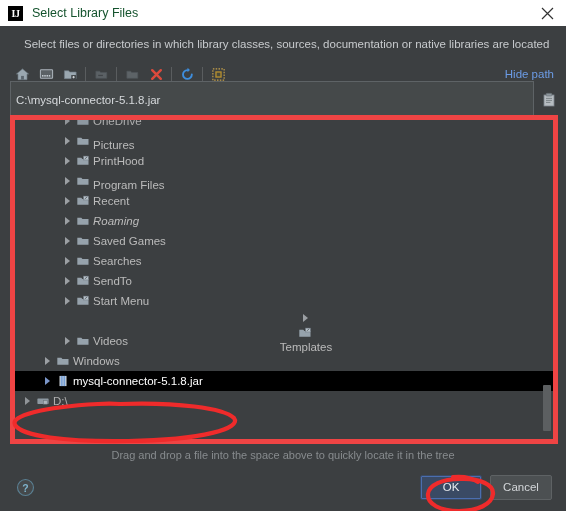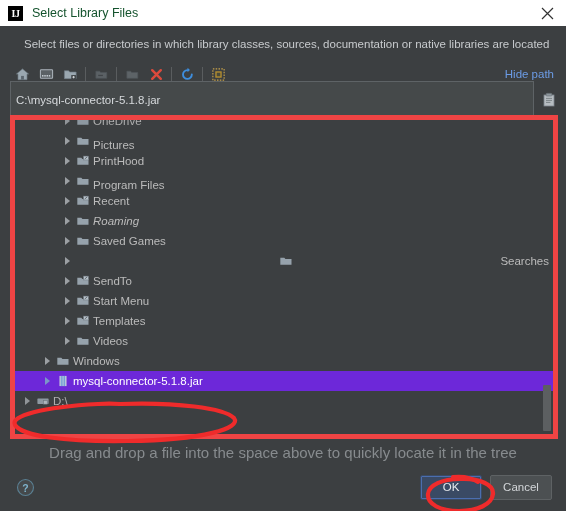--- a/index.html
+++ b/index.html
@@ -131,21 +131,21 @@
   .trow {
     height: 20px;
     display: flex; align-items: center;
     font-size: 11.5px;
     color: #bbbbbb;
     white-space: nowrap;
     cursor: pointer;
     padding-right: 4px;
   }
   .trow.selected {
-    background: #6d28d9;
+    background: #000000;
     color: #ffffff;
   }
   .arrow {
     width: 13px; height: 20px;
     flex: 0 0 13px;
     display: flex; align-items: center; justify-content: center;
   }
   .arrow i {
     display: block;
     width: 0; height: 0;
@@ -174,21 +174,21 @@
     position: absolute;
     left: 1px; width: 8px;
     background: #5c5f61;
     border-radius: 1px;
   }
 
   
   .hint {
     flex: 0 0 auto;
     text-align: center;
-    font-size: 15px;
+    font-size: 11px;
     color: #878b8e;
     padding: 5px 0 6px 0;
     white-space: nowrap;
   }
 
   
   .footer {
     flex: 0 0 auto;
     height: 44px;
     display: flex; align-items: center;
@@ -407,21 +407,21 @@
           <div class="arrow">
             <i></i>
           </div>
           <div class="ficon">
             <svg width="14" height="14" viewBox="0 0 16 16" aria-hidden="true">
               <path d="M1.5 4.2 L6.1 4.2 L7.3 5.6 L14.3 5.6 L14.3 12.2 L1.5 12.2 Z" fill="#96a2ac"></path>
             </svg>
           </div>
           <span class="tlabel">Saved Games</span>
         </div>
-        <div class="trow" style="padding-left: 46px; justify-content: space-between;">
+        <div class="trow" style="padding-left: 46px;">
           <div class="arrow">
             <i></i>
           </div>
           <div class="ficon">
             <svg width="14" height="14" viewBox="0 0 16 16" aria-hidden="true">
               <path d="M1.5 4.2 L6.1 4.2 L7.3 5.6 L14.3 5.6 L14.3 12.2 L1.5 12.2 Z" fill="#96a2ac"></path>
             </svg>
           </div>
           <span class="tlabel">Searches</span>
         </div>
@@ -444,21 +444,21 @@
           </div>
           <div class="ficon">
             <svg width="14" height="14" viewBox="0 0 16 16" aria-hidden="true">
               <path d="M1.5 4.2 L6.1 4.2 L7.3 5.6 L14.3 5.6 L14.3 12.2 L1.5 12.2 Z" fill="#96a2ac"></path>
               <rect x="8.6" y="2.4" width="5.6" height="4.4" fill="#b9c3cb" stroke="#6e7880" stroke-width="0.6"></rect>
               <path d="M10 5.6 L12.9 3.4" stroke="#4c555c" stroke-width="0.9"></path>
             </svg>
           </div>
           <span class="tlabel">Start Menu</span>
         </div>
-        <div class="trow" style="padding-left: 46px;">
+        <div class="trow" style="padding-left: 46px; flex-direction: column;">
           <div class="arrow">
             <i></i>
           </div>
           <div class="ficon">
             <svg width="14" height="14" viewBox="0 0 16 16" aria-hidden="true">
               <path d="M1.5 4.2 L6.1 4.2 L7.3 5.6 L14.3 5.6 L14.3 12.2 L1.5 12.2 Z" fill="#96a2ac"></path>
               <rect x="8.6" y="2.4" width="5.6" height="4.4" fill="#b9c3cb" stroke="#6e7880" stroke-width="0.6"></rect>
               <path d="M10 5.6 L12.9 3.4" stroke="#4c555c" stroke-width="0.9"></path>
             </svg>
           </div>

